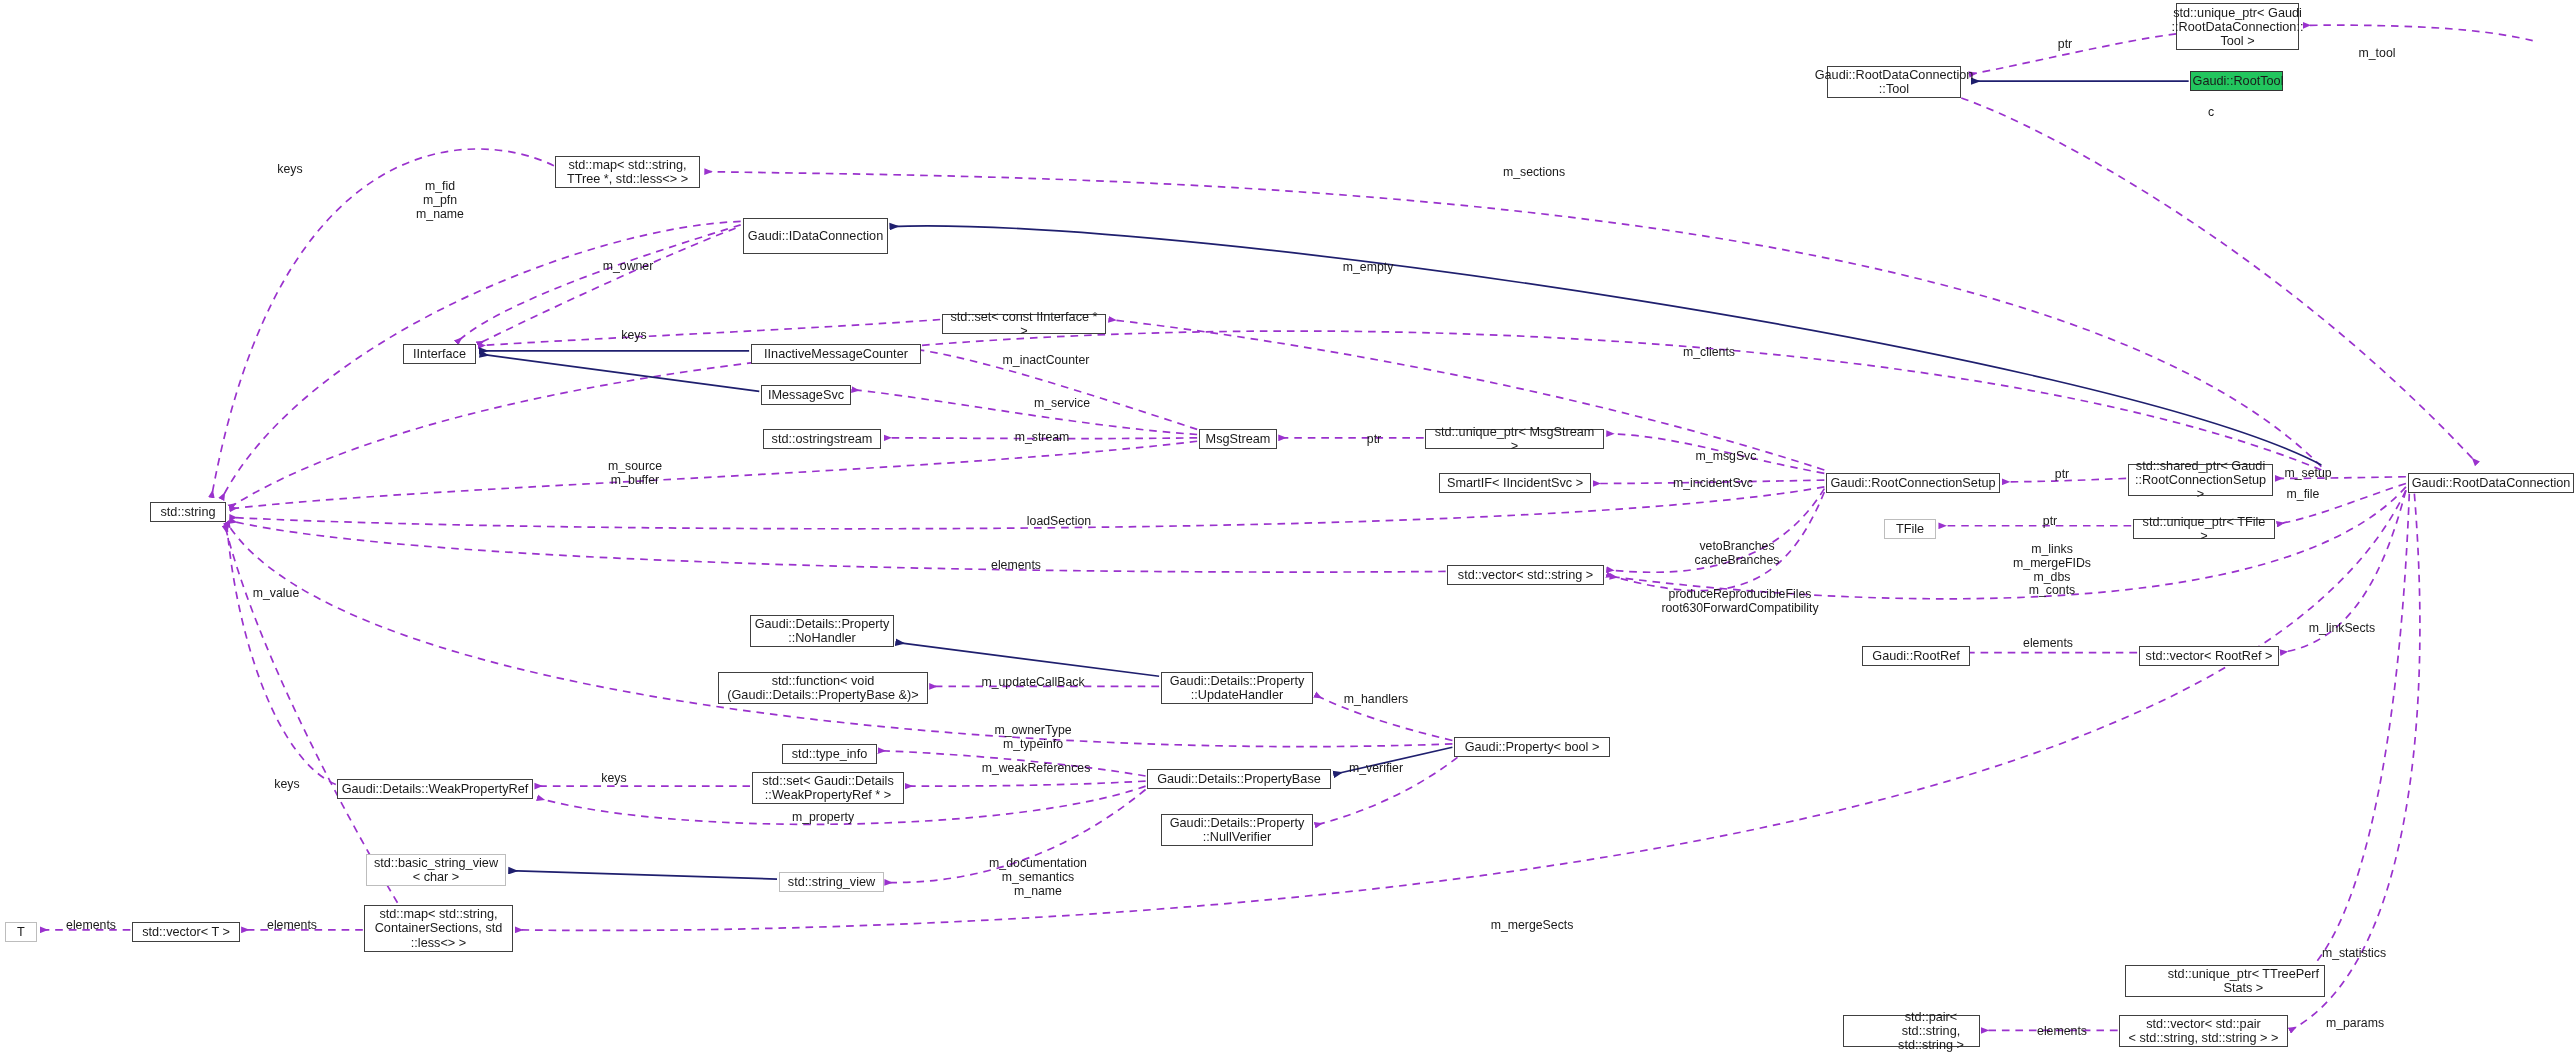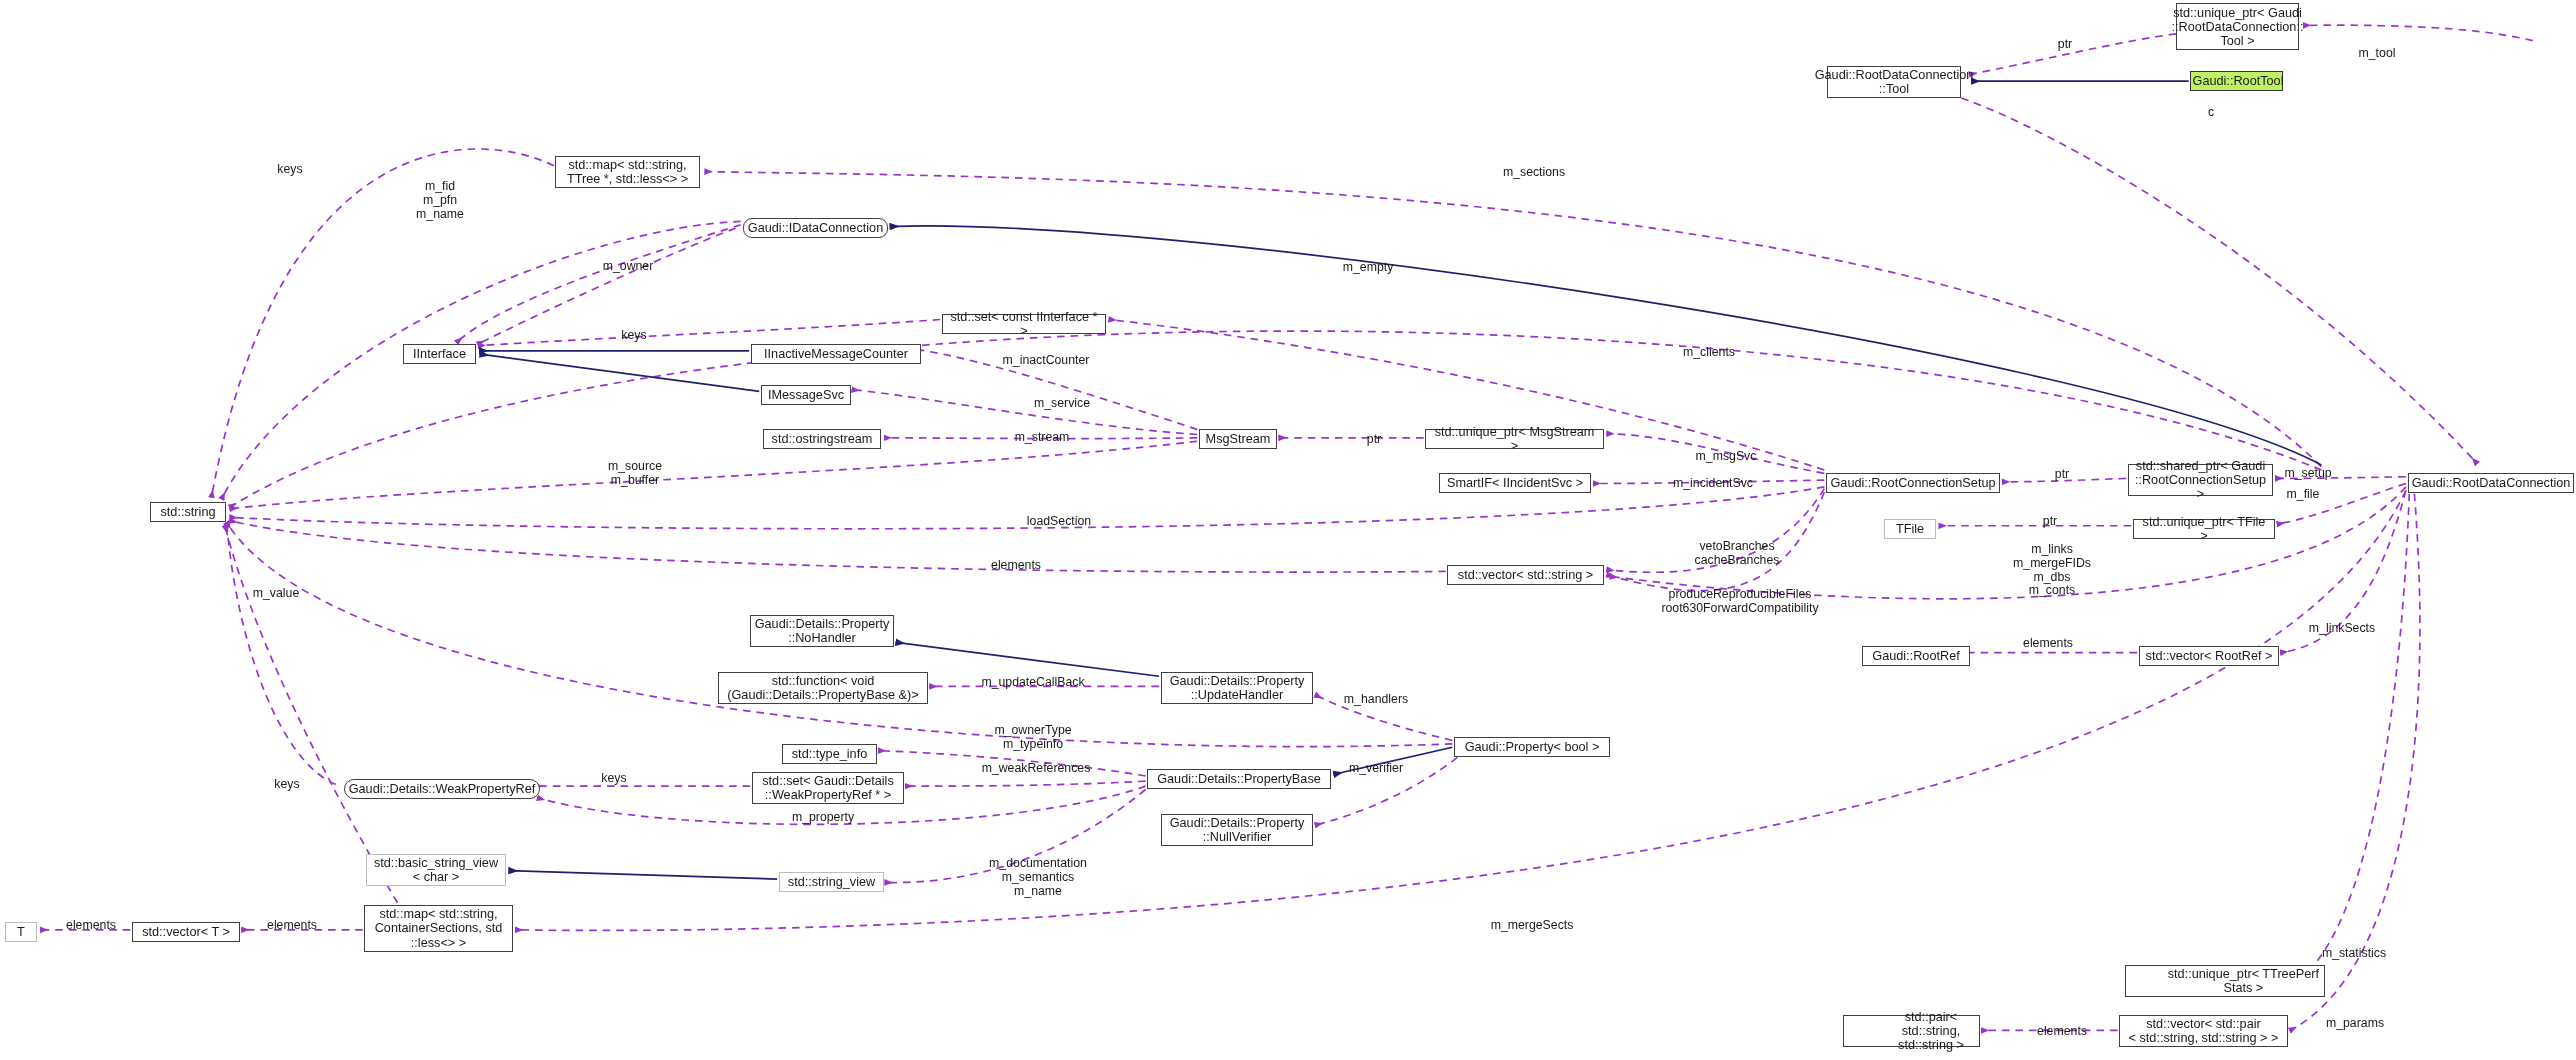--- a/index.html
+++ b/index.html
@@ -34,21 +34,21 @@
     border: 0.8px solid #222222;
     color: #1a1a1a;
     font-size: 12.7px;
     line-height: 1.12;
     padding: 1.7px 5px;
     white-space: pre-line;
     z-index: 5;
   }
   .node.thick { border: 1.7px solid #404040; }
   .node.light { border: 0.8px solid #bdbdbd; }
-  .node.highlight { background: #bef264; border: 0.8px solid #333333; padding-left: 8px; }
+  .node.highlight { background: #22c55e; border: 0.8px solid #333333; padding-left: 8px; }
   .edge-label {
     position: absolute;
     font-size: 12.3px;
     color: #1a1a1a;
     white-space: pre-line;
     text-align: center;
     line-height: 1.12;
     z-index: 6;
     transform: translate(-50%, -50%);
     pointer-events: none;
@@ -180,21 +180,21 @@
   </svg>
 
   <div class="node thick" style="left:2176px;top:3.4px;width:123px;height:47px;"><span>std::unique_ptr&lt; Gaudi
 ::RootDataConnection::
 Tool &gt;</span></div>
   <div class="node thick" style="left:1827px;top:66px;width:134px;height:32px;"><span>Gaudi::RootDataConnection
 ::Tool</span></div>
   <div class="node highlight" style="left:2190px;top:71px;width:93px;height:20px;"><span>Gaudi::RootTool</span></div>
   <div class="node thick" style="left:555px;top:156px;width:145px;height:32px;"><span>std::map&lt; std::string,
 TTree *, std::less&lt;&gt; &gt;</span></div>
-  <div class="node thick" style="left:743px;top:218px;width:145px;height:20px;border-radius:9px;"><span>Gaudi::IDataConnection</span></div>
+  <div class="node thick" style="left:743px;top:218px;width:145px;height:36px;"><span>Gaudi::IDataConnection</span></div>
   <div class="node thick" style="left:942px;top:314px;width:164px;height:20px;"><span>std::set&lt; const IInterface * &gt;</span></div>
   <div class="node thick" style="left:403px;top:344px;width:73px;height:20px;"><span>IInterface</span></div>
   <div class="node thick" style="left:751px;top:344px;width:170px;height:20px;"><span>IInactiveMessageCounter</span></div>
   <div class="node thick" style="left:761px;top:385px;width:90px;height:20px;"><span>IMessageSvc</span></div>
   <div class="node thick" style="left:763px;top:429px;width:118px;height:20px;"><span>std::ostringstream</span></div>
   <div class="node thick" style="left:1199px;top:429px;width:78px;height:20px;"><span>MsgStream</span></div>
   <div class="node thick" style="left:1425px;top:429px;width:179px;height:20px;"><span>std::unique_ptr&lt; MsgStream &gt;</span></div>
   <div class="node thick" style="left:1439px;top:473px;width:152px;height:20px;"><span>SmartIF&lt; IIncidentSvc &gt;</span></div>
   <div class="node thick" style="left:1826px;top:473px;width:174px;height:20px;"><span>Gaudi::RootConnectionSetup</span></div>
   <div class="node thick" style="left:2128px;top:464px;width:145px;height:32px;"><span>std::shared_ptr&lt; Gaudi
@@ -204,21 +204,21 @@
   <div class="node thick" style="left:2133px;top:519px;width:142px;height:20px;"><span>std::unique_ptr&lt; TFile &gt;</span></div>
   <div class="node thick" style="left:1447px;top:565px;width:157px;height:20px;"><span>std::vector&lt; std::string &gt;</span></div>
   <div class="node thick" style="left:750px;top:615px;width:144px;height:32px;"><span>Gaudi::Details::Property
 ::NoHandler</span></div>
   <div class="node thick" style="left:718px;top:672px;width:210px;height:32px;"><span>std::function&lt; void
 (Gaudi::Details::PropertyBase &amp;)&gt;</span></div>
   <div class="node thick" style="left:1161px;top:672px;width:152px;height:32px;"><span>Gaudi::Details::Property
 ::UpdateHandler</span></div>
   <div class="node thick" style="left:782px;top:744px;width:95px;height:20px;"><span>std::type_info</span></div>
   <div class="node thick" style="left:1454px;top:737px;width:156px;height:20px;"><span>Gaudi::Property&lt; bool &gt;</span></div>
-  <div class="node thick" style="left:344px;top:779px;width:196px;height:20px;border-radius:10px;"><span>Gaudi::Details::WeakPropertyRef</span></div>
+  <div class="node thick" style="left:337px;top:779px;width:196px;height:20px;"><span>Gaudi::Details::WeakPropertyRef</span></div>
   <div class="node thick" style="left:752px;top:772px;width:152px;height:32px;"><span>std::set&lt; Gaudi::Details
 ::WeakPropertyRef * &gt;</span></div>
   <div class="node thick" style="left:1147px;top:769px;width:184px;height:20px;"><span>Gaudi::Details::PropertyBase</span></div>
   <div class="node thick" style="left:1161px;top:814px;width:152px;height:32px;"><span>Gaudi::Details::Property
 ::NullVerifier</span></div>
   <div class="node light" style="left:366px;top:854px;width:140px;height:32px;"><span>std::basic_string_view
 &lt; char &gt;</span></div>
   <div class="node light" style="left:779px;top:872px;width:105px;height:20px;"><span>std::string_view</span></div>
   <div class="node thick" style="left:364px;top:905px;width:149px;height:47px;"><span>std::map&lt; std::string,
 ContainerSections, std

